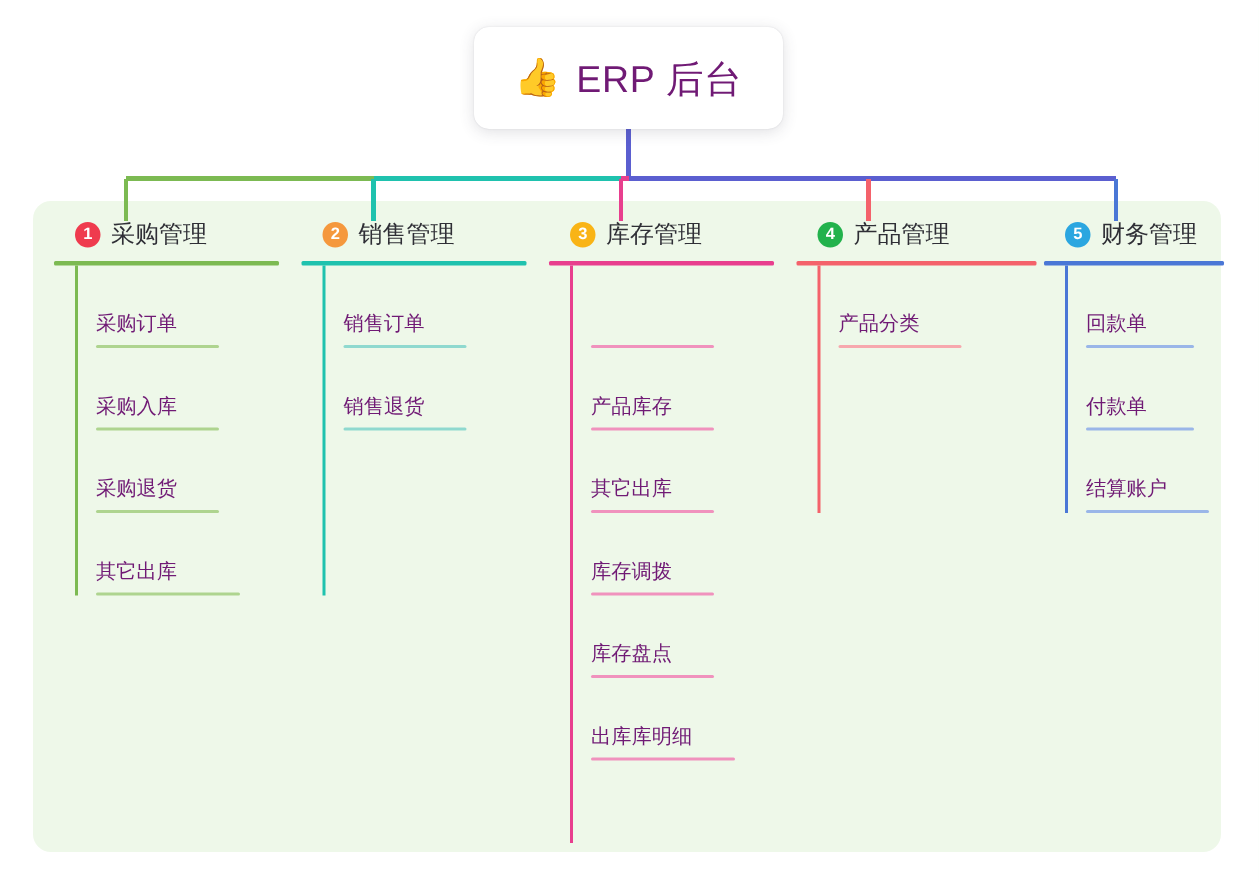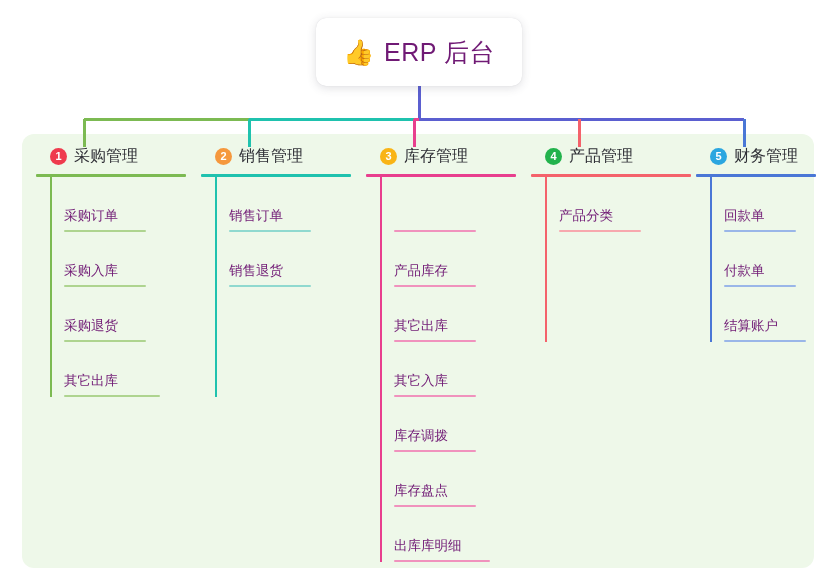--- a/index.html
+++ b/index.html
@@ -218,24 +218,20 @@
           </div>
           <div class="leaf">
             <div class="leaf-label">产品库存</div>
             <div class="leaf-rule" style="background: rgb(240, 146, 189); width: 82px;"></div>
           </div>
           <div class="leaf">
             <div class="leaf-label">其它出库</div>
             <div class="leaf-rule" style="background: rgb(240, 146, 189); width: 82px;"></div>
           </div>
           <div class="leaf">
-            <div class="leaf-label">其它入库</div>
-            <div class="leaf-rule" style="background: rgb(240, 146, 189); width: 82px;"></div>
-          </div>
-          <div class="leaf">
             <div class="leaf-label">库存调拨</div>
             <div class="leaf-rule" style="background: rgb(240, 146, 189); width: 82px;"></div>
           </div>
           <div class="leaf">
             <div class="leaf-label">库存盘点</div>
             <div class="leaf-rule" style="background: rgb(240, 146, 189); width: 82px;"></div>
           </div>
           <div class="leaf">
             <div class="leaf-label">出库库明细</div>
             <div class="leaf-rule" style="background: rgb(240, 146, 189); width: 96px;"></div>

